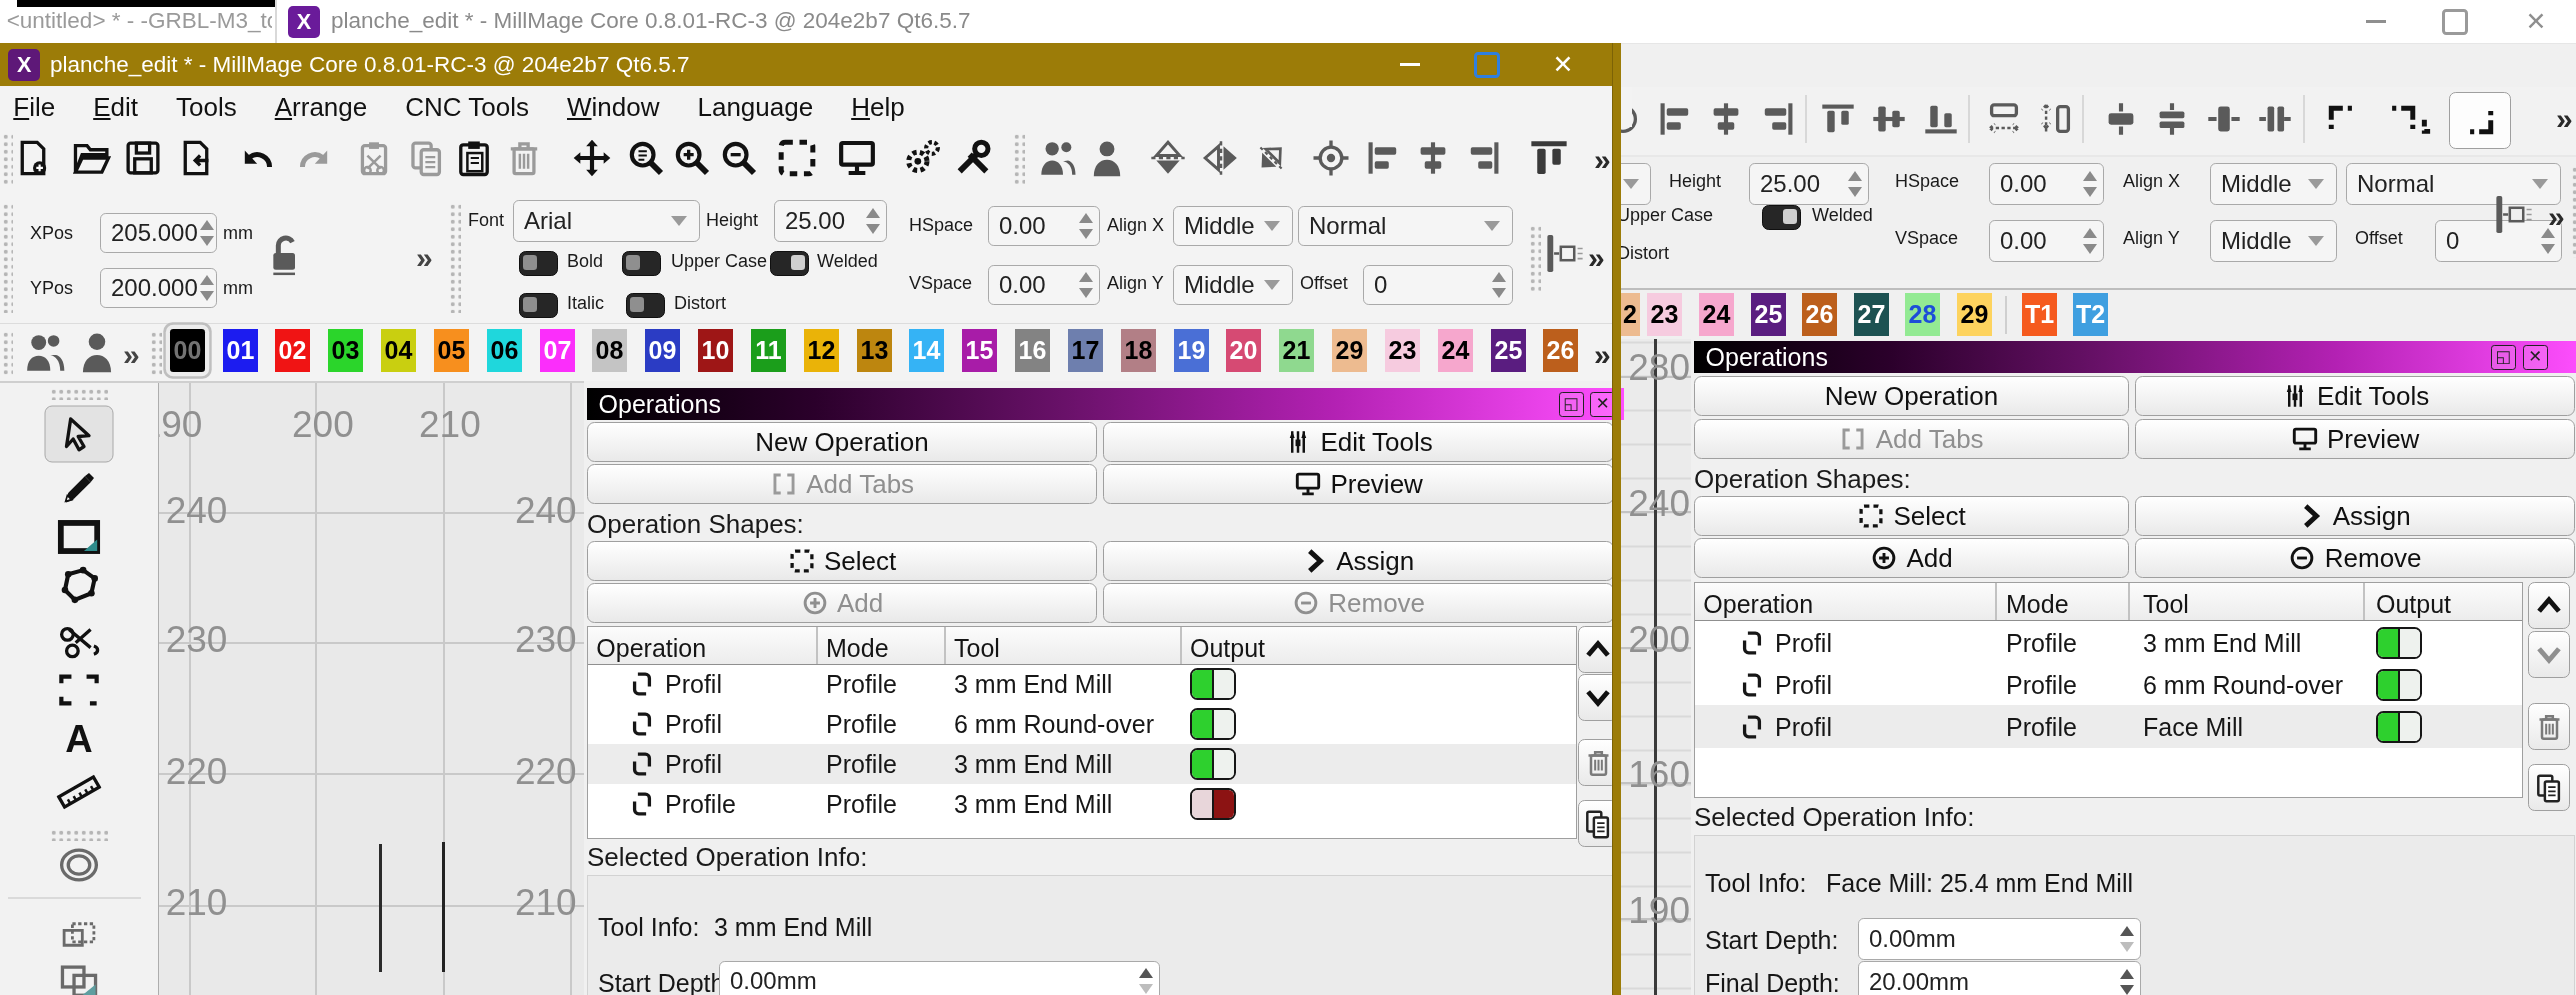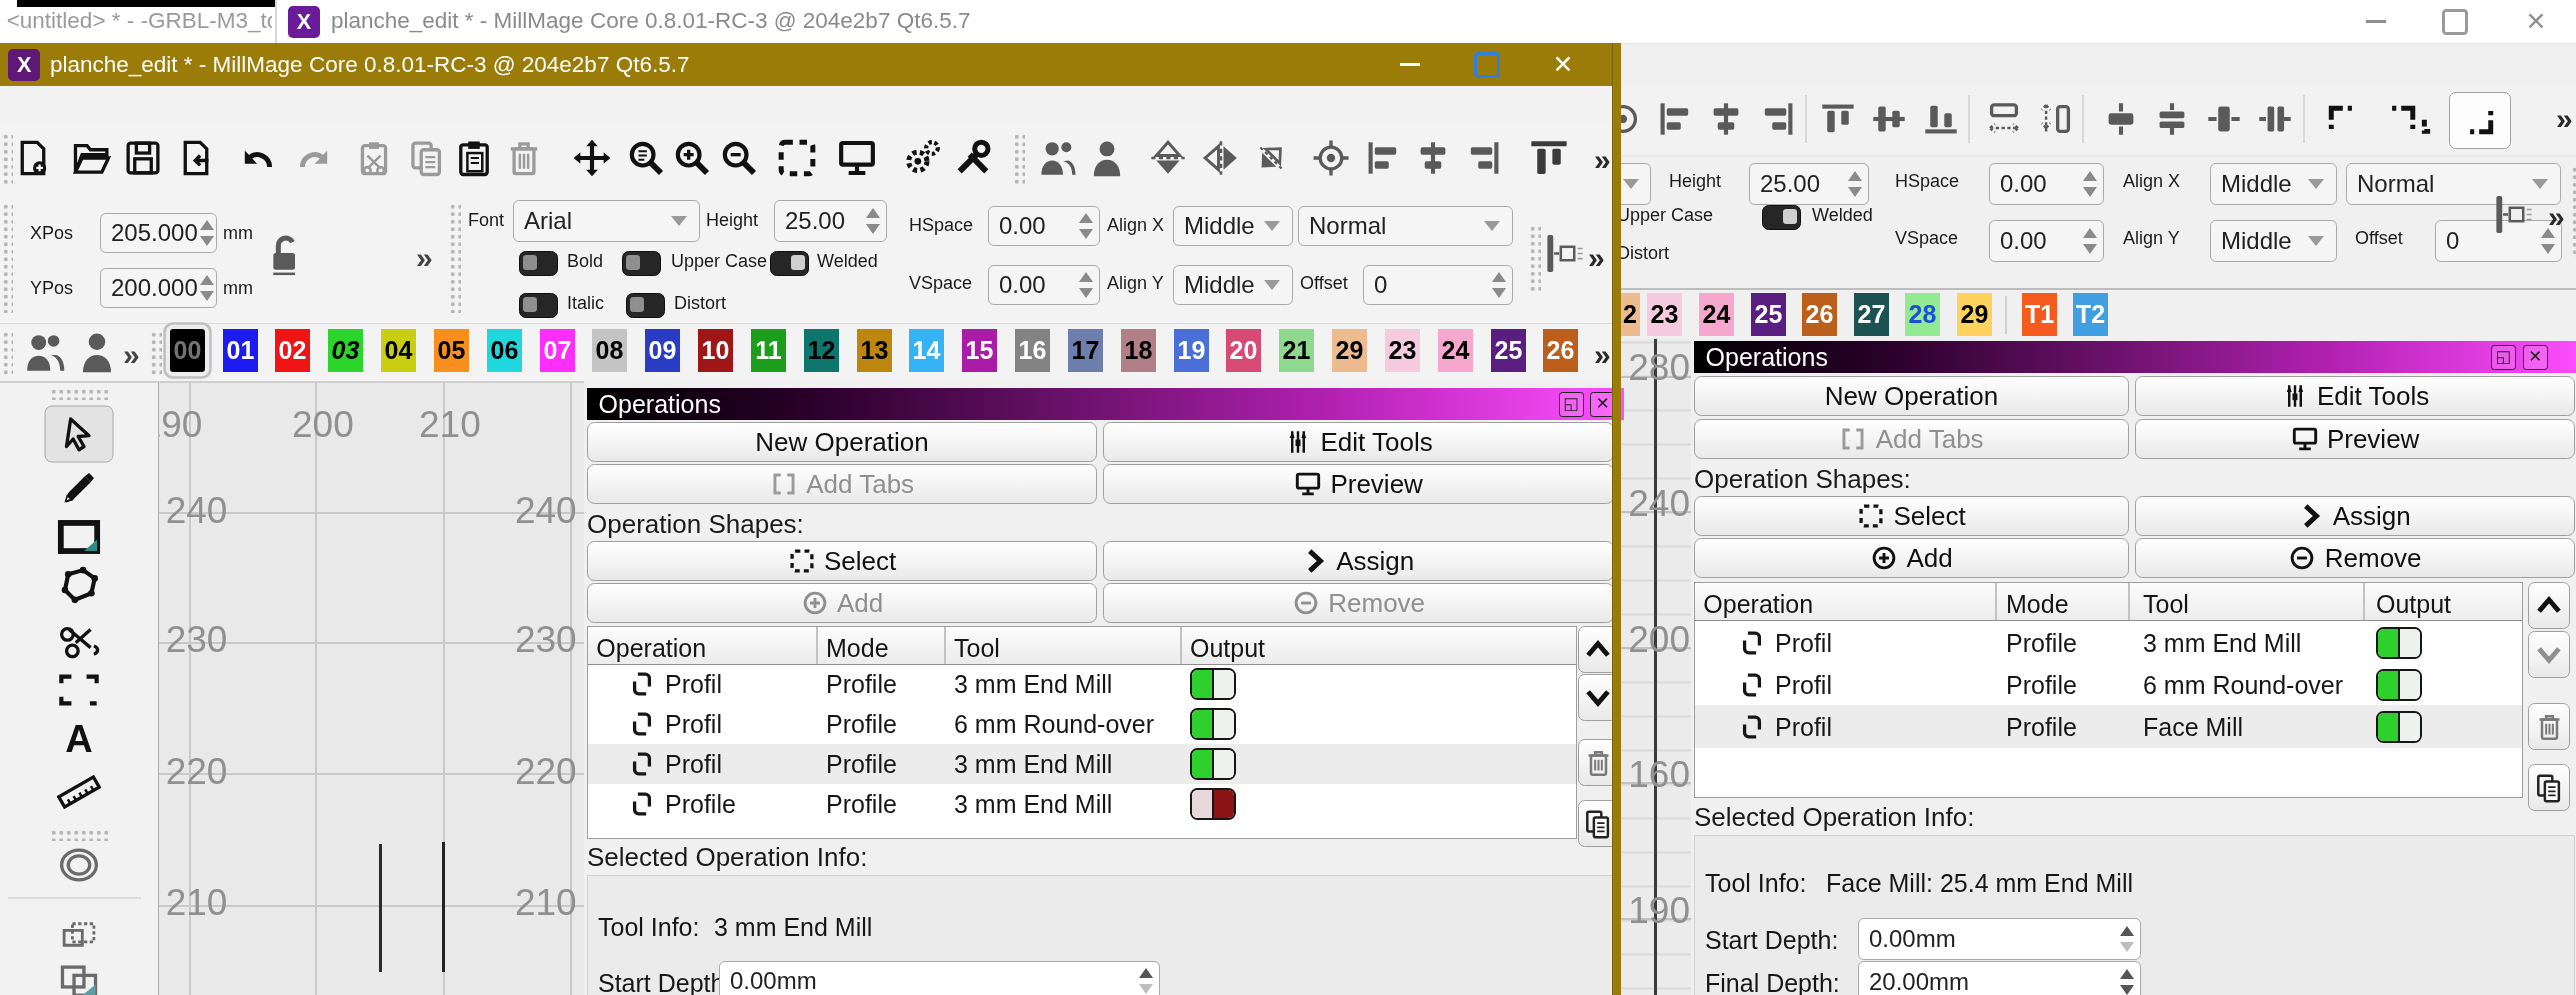--- a/index.html
+++ b/index.html
@@ -443,20 +443,30 @@
   <div class="wbtn" style="left:1380px;top:43px;color:#fff">
       <span class="minbar"></span>
     </div>
   <div class="wbtn" style="left:1457px;top:43px">
       <span class="maxglyph"></span>
     </div>
   <div class="wbtn" style="left:1533px;top:43px;color:#fff;font-size:25px">
       <span>✕</span>
     </div>
 
+  <div class="abs" style="left:0;top:87px;width:1619px;height:40px;background:#f3f3f3;display:flex;align-items:center;gap:38px;padding-left:13.3px">
+    <span class="menu-item u">File</span>
+    <span class="menu-item u">Edit</span>
+    <span class="menu-item">Tools</span>
+    <span class="menu-item u">Arrange</span>
+    <span class="menu-item">CNC Tools</span>
+    <span class="menu-item u">Window</span>
+    <span class="menu-item">Language</span>
+    <span class="menu-item u">Help</span>
+  </div>
 
   <div class="abs" style="left:0;top:126px;width:1619px;height:65px;background:#f3f3f3">
     <div class="grip" style="left:1.7px;top:6.7px;height:52px"></div>
     <svg class="toolbtn" width="38" height="38" style="left:33px;top:32px" viewBox="0 0 46 46">
         <path d="M10 4h18l8 8v30H10z" fill="none" stroke="#111" stroke-width="4"></path>
         <circle cx="31" cy="35" r="8" fill="#111"></circle>
         <path d="M31 31v8M27 35h8" stroke="#fff" stroke-width="2.6"></path>
       </svg>
     <svg class="toolbtn" width="40" height="38" style="left:92px;top:32px" viewBox="0 0 48 46">
         <path d="M4 40V8h14l4 5h20v6H12L4 40zM4 40l8-17h32l-8 17z" fill="none" stroke="#111" stroke-width="4"></path>
@@ -717,30 +727,30 @@
       <circle cx="24" cy="13" r="10" fill="#5a5a5a"></circle>
       <path d="M7 50c0-14 8-21 17-21s17 7 17 21z" fill="#5a5a5a"></path>
     </svg>
   <div class="chev" style="left:123px;top:338px;color:#444">»</div>
   <div class="grip" style="left:150px;top:331px;height:45px"></div>
   <div class="abs" style="left:0;top:329px;width:1619px;height:47px">
 
   <div class="swatch selected" style="left: 170px; background: rgb(0, 0, 0); color: #737373;">00</div>
       <div class="swatch" style="left: 223px; background: rgb(28, 28, 240); color: rgb(255, 255, 255);">01</div>
       <div class="swatch" style="left: 275px; background: rgb(240, 20, 20); color: rgb(255, 255, 255);">02</div>
-      <div class="swatch" style="left: 328px; background: rgb(43, 213, 43); color: rgb(0, 0, 0); font-style: italic;">03</div>
+      <div class="swatch" style="left: 328px; background: rgb(43, 213, 43); color: rgb(0, 0, 0);">03</div>
       <div class="swatch" style="left: 381px; background: rgb(201, 207, 16); color: rgb(0, 0, 0);">04</div>
       <div class="swatch" style="left: 434px; background: rgb(247, 143, 30); color: rgb(0, 0, 0);">05</div>
       <div class="swatch" style="left: 487px; background: rgb(31, 215, 220); color: rgb(0, 0, 0);">06</div>
       <div class="swatch" style="left: 540px; background: rgb(251, 46, 251); color: rgb(255, 255, 255);">07</div>
       <div class="swatch" style="left: 592px; background: rgb(196, 196, 196); color: rgb(0, 0, 0);">08</div>
       <div class="swatch" style="left: 645px; background: rgb(43, 60, 196); color: rgb(255, 255, 255);">09</div>
       <div class="swatch" style="left: 698px; background: rgb(158, 22, 22); color: rgb(255, 255, 255);">10</div>
       <div class="swatch" style="left: 751px; background: rgb(27, 158, 27); color: rgb(255, 255, 255);">11</div>
-      <div class="swatch" style="left: 804px; background: #0f766e; color: rgb(0, 0, 0); text-align: right;">12</div>
+      <div class="swatch" style="left: 804px; background: #eab308; color: rgb(0, 0, 0); text-align: right;">12</div>
       <div class="swatch" style="left: 857px; background: rgb(189, 134, 15); color: rgb(0, 0, 0);">13</div>
       <div class="swatch" style="left: 909px; background: rgb(53, 179, 245); color: rgb(255, 255, 255);">14</div>
       <div class="swatch" style="left: 962px; background: rgb(168, 28, 168); color: rgb(255, 255, 255);">15</div>
       <div class="swatch" style="left: 1015px; background: rgb(131, 131, 131); color: rgb(255, 255, 255);">16</div>
       <div class="swatch" style="left: 1068px; background: rgb(110, 127, 174); color: rgb(0, 0, 0);">17</div>
       <div class="swatch" style="left: 1121px; background: rgb(178, 127, 134); color: rgb(0, 0, 0);">18</div>
       <div class="swatch" style="left: 1174px; background: rgb(74, 111, 214); color: rgb(255, 255, 255);">19</div>
       <div class="swatch" style="left: 1226px; background: rgb(214, 74, 115); color: rgb(255, 255, 255);">20</div>
       <div class="swatch" style="left: 1279px; background: rgb(143, 217, 143); color: rgb(0, 0, 0);">21</div>
       <div class="swatch" style="left: 1332px; background: rgb(237, 187, 144); color: rgb(0, 0, 0);">29</div>

